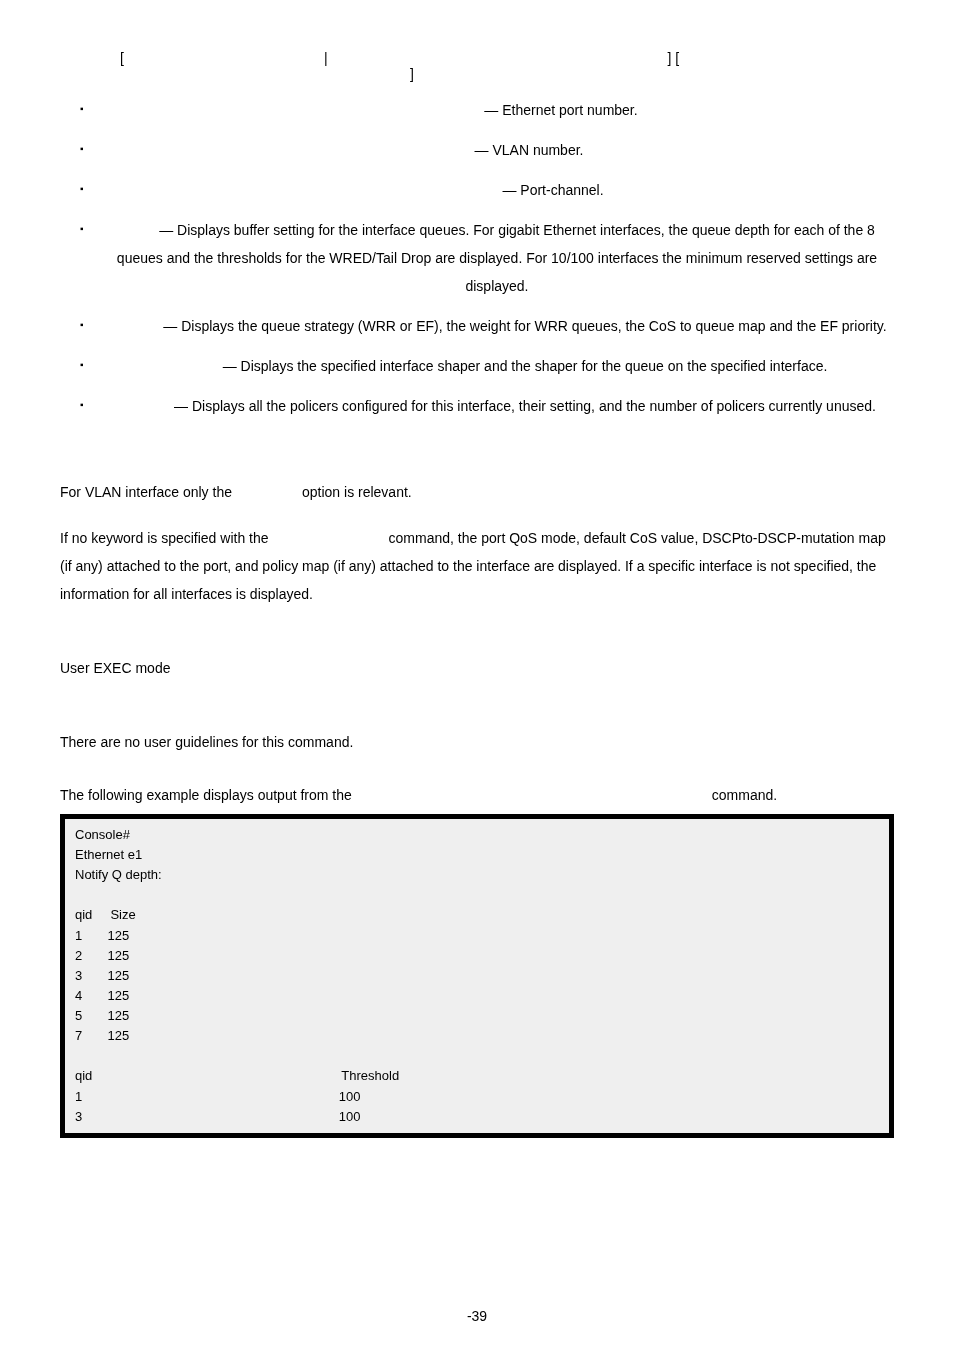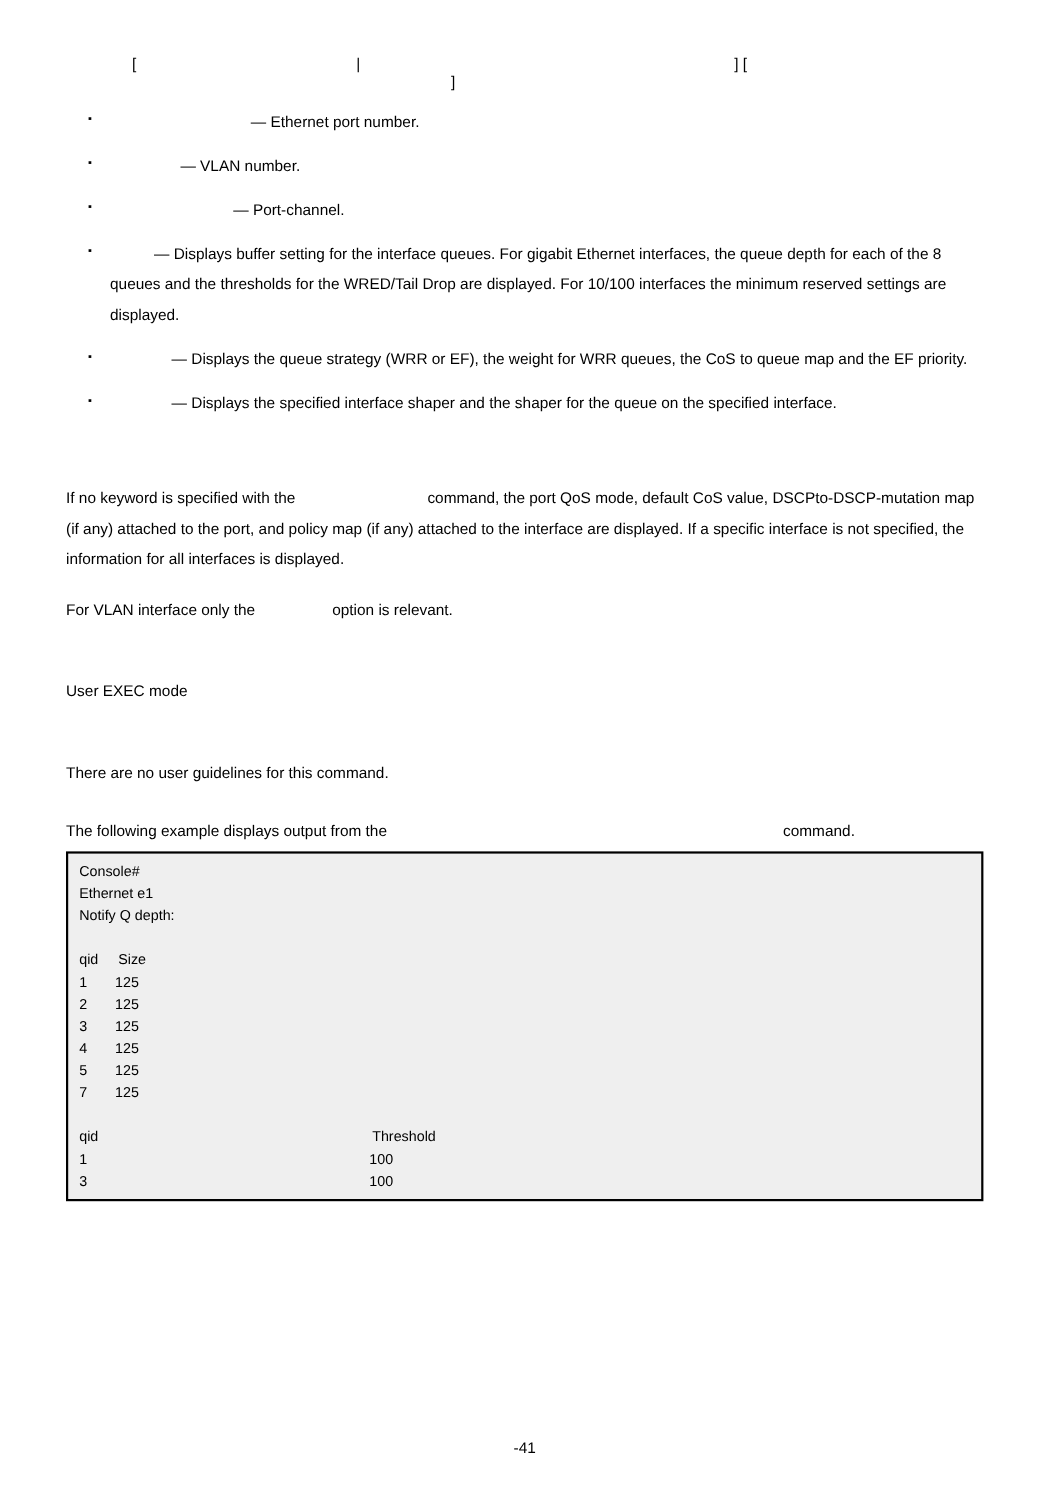--- a/index.html
+++ b/index.html
@@ -24,20 +24,21 @@
     font-size: 14px;
   }
   .syntax-line .bracket { font-family: Arial; }
   .syntax-line .sp1 { display:inline-block; width: 200px; }
   .syntax-line .sp2 { display:inline-block; width: 340px; }
   .syntax-line .sp3 { display:inline-block; width: 290px; }
   ul.params {
     list-style: none;
     padding: 0;
     margin: 6px 0 0 20px;
+    text-align: center;
   }
   ul.params > li {
     position: relative;
     padding-left: 20px;
     margin: 0 0 12px 0;
     line-height: 2.0;
   }
   ul.params > li::before {
     content: "▪";
     position: absolute;
@@ -58,21 +59,21 @@
     line-height: 2.0;
   }
   .para .gap { display:inline-block; }
   .gap-70 { width: 70px; }
   .gap-120 { width: 120px; }
   .sect-gap { height: 28px; }
   .console-wrap {
     margin-top: 6px;
   }
   .console {
-    border: 2px solid #000000;
+    border: 5px solid #000000;
     background: #efefef;
     padding: 6px 10px 6px 10px;
     font-size: 13px;
     line-height: 1.55;
   }
   .console .row { white-space: pre; font-family: Arial; }
   .page-num {
     position: absolute;
     left: 0; right: 0;
     bottom: 26px;
@@ -91,30 +92,31 @@
     <span class="bracket">[</span><span class="sp1"></span><span class="bracket">|</span><span class="sp2"></span><span class="bracket">] [</span><span class="sp3"></span><span class="bracket">]</span>
   </div>
 
   <ul class="params">
     <li class="li-pad-1"><span class="dash">— Ethernet port number.</span></li>
     <li class="li-pad-2"><span class="dash">— VLAN number.</span></li>
     <li class="li-pad-3"><span class="dash">— Port-channel.</span></li>
     <li class="li-pad-4"><span class="dash">— Displays buffer setting for the interface queues. For gigabit Ethernet interfaces, the queue depth for each of the 8 queues and the thresholds for the WRED/Tail Drop are displayed. For 10/100 interfaces the minimum reserved settings are displayed.</span></li>
     <li class="li-pad-5"><span class="dash">— Displays the queue strategy (WRR or EF), the weight for WRR queues, the CoS to queue map and the EF priority.</span></li>
     <li class="li-pad-6"><span class="dash">— Displays the specified interface shaper and the shaper for the queue on the specified interface.</span></li>
+    <li class="li-pad-7"><span class="dash">— Displays all the policers configured for this interface, their setting, and the number of policers currently unused.</span></li>
   </ul>
 
   <div class="sect-gap"></div>
 
   <div class="para">
-    <span>If no keyword is specified with the</span><span class="gap gap-120"></span><span>command, the port QoS mode, default CoS value, DSCPto-DSCP-mutation map (if any) attached to the port, and policy map (if any) attached to the interface are displayed. If a specific interface is not specified, the information for all interfaces is displayed.</span>
+    <span>For VLAN interface only the</span><span class="gap gap-70"></span><span>option is relevant.</span>
   </div>
 
   <div class="para">
-    <span>For VLAN interface only the</span><span class="gap gap-70"></span><span>option is relevant.</span>
+    <span>If no keyword is specified with the</span><span class="gap gap-120"></span><span>command, the port QoS mode, default CoS value, DSCPto-DSCP-mutation map (if any) attached to the port, and policy map (if any) attached to the interface are displayed. If a specific interface is not specified, the information for all interfaces is displayed.</span>
   </div>
 
   <div class="sect-gap"></div>
   <div class="para">User EXEC mode</div>
 
   <div class="sect-gap"></div>
   <div class="para">There are no user guidelines for this command.</div>
 
   <div class="sect-gap"></div>
   <div class="intro-ex">
@@ -134,14 +136,14 @@
       <div class="row"><span>4</span>       <span>125</span></div>
       <div class="row"><span>5</span>       <span>125</span></div>
       <div class="row"><span>7</span>       <span>125</span></div>
       <div class="row">&nbsp;</div>
       <div class="row"><span>qid</span>                                                                     <span>Threshold</span></div>
       <div class="row"><span>1</span>                                                                       <span>100</span></div>
       <div class="row"><span>3</span>                                                                       <span>100</span></div>
     </div>
   </div>
 
-  <div class="page-num">-41</div>
+  <div class="page-num">-39</div>
 </div>
 
 </body></html>

